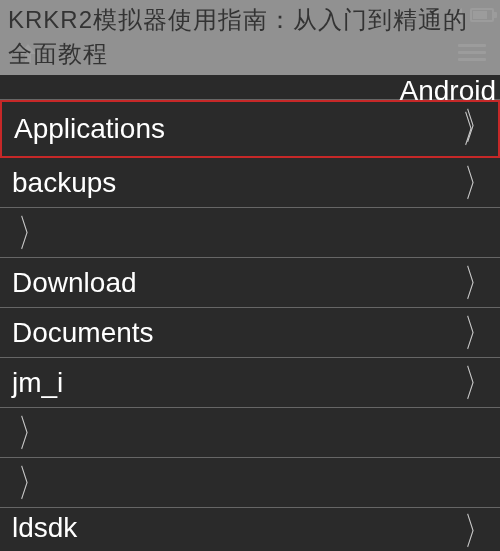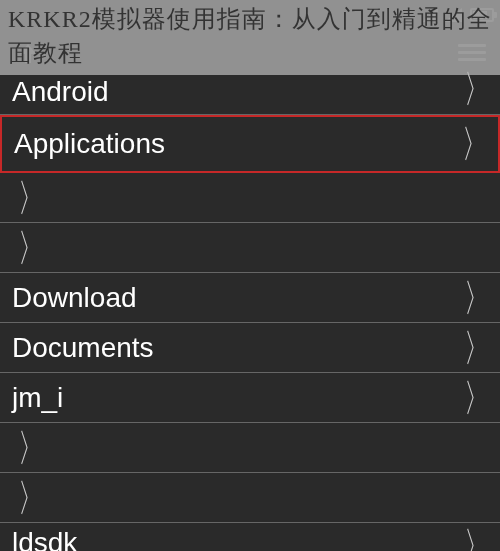--- a/index.html
+++ b/index.html
@@ -21,21 +21,20 @@
       left: 0;
       right: 0;
       height: 75px;
       background: rgba(180, 180, 180, 0.75);
       color: #333;
       font-size: 24px;
       padding: 3px 8px;
       line-height: 1.4;
       z-index: 10;
       letter-spacing: 1px;
-      font-family: Liberation Serif, serif;
     }
     .status-bar {
       height: 30px;
       display: flex;
       align-items: center;
       justify-content: flex-end;
       padding: 0 6px;
       gap: 4px;
     }
     .signal-icon, .wifi-icon {
@@ -128,23 +127,24 @@
     .list-item {
       height: 50px;
       display: flex;
       align-items: center;
       justify-content: space-between;
       padding: 0 4px 0 12px;
       border-bottom: 1px solid #666;
       cursor: pointer;
     }
     .list-item.partial-top {
-      height: 40px;
+      height: 25px;
       align-items: flex-end;
       padding-bottom: 6px;
+      flex-direction: column;
     }
     .list-item.partial-bottom {
       height: 38px;
       border-bottom: none;
       align-items: flex-start;
       padding-top: 4px;
     }
     .list-item.selected {
       border: 2px solid #c62828;
       height: 58px;
@@ -189,20 +189,21 @@
 <div class="list" id="list-container">
     <div class="list-item partial-top">
       <span class="item-label">Android</span>
       <span class="chevron">〉</span>
     </div>
     <div class="list-item selected">
       <span class="item-label">Applications</span>
       <span class="chevron">〉</span>
     </div>
     <div class="list-item">
+      <span class="item-label">backups</span>
       <span class="chevron">〉</span>
     </div>
     <div class="list-item">
       <span class="chevron">〉</span>
     </div>
     <div class="list-item">
       <span class="item-label">Download</span>
       <span class="chevron">〉</span>
     </div>
     <div class="list-item">

